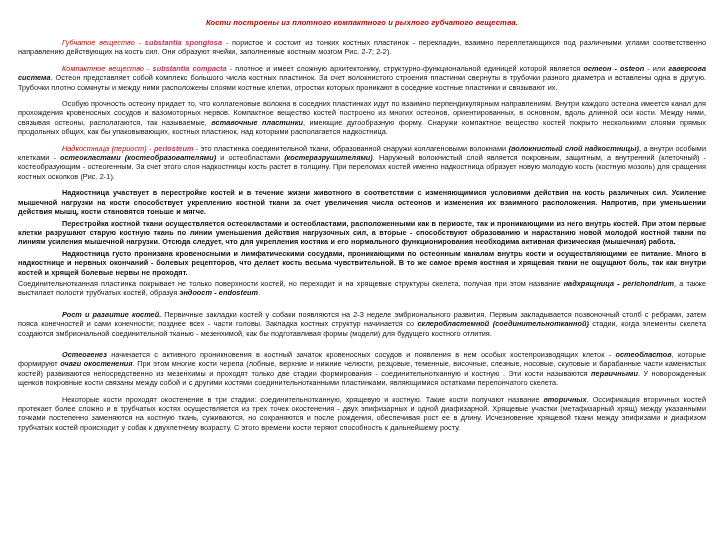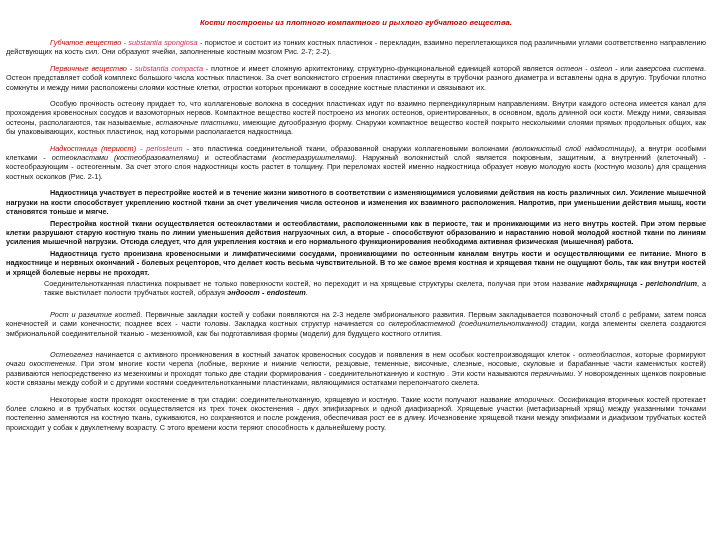--- a/index.html
+++ b/index.html
@@ -12,21 +12,21 @@
     height: 540px;
     overflow: hidden;
     font-family: "Liberation Sans", sans-serif;
   }
   .slide {
     position: relative;
     width: 720px;
     height: 540px;
     background: #ffffff;
     box-sizing: border-box;
-    padding: 14px 14px 0 6px;
+    padding: 14px 14px 0 18px;
   }
   .title-line {
     text-align: center;
     font-size: 7.6px;
     line-height: 10px;
     font-style: italic;
     font-weight: bold;
     color: #c00000;
     margin: 4px 0 10px 0;
     letter-spacing: 0.1px;
@@ -34,55 +34,56 @@
   .para {
     font-size: 7.3px;
     line-height: 9.4px;
     color: #111111;
     text-align: justify;
     margin: 0 0 7px 0;
     text-indent: 44px;
     letter-spacing: 0.02px;
     word-spacing: 0.2px;
   }
-  .para.no-indent { text-indent: 0; margin-left: 38px; }
+  .para.no-indent { text-indent: 0; }
   .para.tight { margin-bottom: 2px; font-weight: bold; }
   .term {
     color: #c00000;
     font-style: italic;
     font-weight: normal;
   }
   .lat {
     color: #cc3355;
     font-style: italic;
-    font-weight: normal;
+    font-weight: bold;
   }
   .it {
     font-style: italic;
+    font-weight: bold;
   }
   .it-b {
     font-style: italic;
     font-weight: bold;
   }
   .section-gap { height: 5px; }
 </style>
 </head>
 <body>
 
 <div class="slide">
 
   <div class="title-line">Кости построены из плотного компактного и рыхлого губчатого вещества.</div>
 
   <p class="para">
     <span class="term">Губчатое вещество -</span>
     <span class="lat">substantia spongiosa</span><span> - пористое и состоит из тонких костных пластинок - перекладин, взаимно переплетающихся под различными углами соответственно направлению действующих на кость сил. Они образуют ячейки, заполненные костным мозгом Рис. 2-7; 2-2).</span>
   </p>
 
   <p class="para">
-    <span class="term">Первичные вещество -</span>
+    <span class="term">Компактное вещество -</span>
     <span class="lat">substantia compacta</span><span> - плотное и имеет сложную архитектонику, структурно-функциональной единицей которой является </span><span class="it">остеон - osteon</span><span> - или </span><span class="it">гаверсова система</span><span>. Остеон представляет собой комплекс большого числа костных пластинок. За счет волокнистого строения пластинки свернуты в трубочки разного диаметра и вставлены одна в другую. Трубочки плотно сомкнуты и между ними расположены слоями костные клетки, отростки которых проникают в соседние костные пластинки и связывают их.</span>
   </p>
 
   <p class="para">
     <span>Особую прочность остеону придает то, что коллагеновые волокна в соседних пластинках идут по взаимно перпендикулярным направлениям. Внутри каждого остеона имеется канал для прохождения кровеносных сосудов и вазомоторных нервов. Компактное вещество костей построено из многих остеонов, ориентированных, в основном, вдоль длинной оси кости. Между ними, связывая остеоны, располагаются, так называемые, </span><span class="it">вставочные пластинки</span><span>, имеющие дугообразную форму. Снаружи компактное вещество костей покрыто несколькими слоями прямых продольных общих, как бы упаковывающих, костных пластинок, над которыми располагается надкостница.</span>
   </p>
 
   <p class="para">
     <span class="term">Надкостница (периост) - </span><span class="lat">periosteum</span><span> - это пластинка соединительной ткани, образованной снаружи коллагеновыми волокнами </span><span class="it">(волокнистый слой надкостницы)</span><span>, а внутри особыми клетками - </span><span class="it">остеокластами (костеобразователями)</span><span> и остеобластами </span><span class="it">(костеразрушителями)</span><span>. Наружный волокнистый слой является покровным, защитным, а внутренний (клеточный) - костеобразующим - остеогенным. За счет этого слоя надкостницы кость растет в толщину. При переломах костей именно надкостница образует новую  молодую кость (костную мозоль) для сращения костных осколков (Рис. 2-1).</span>
   </p>

